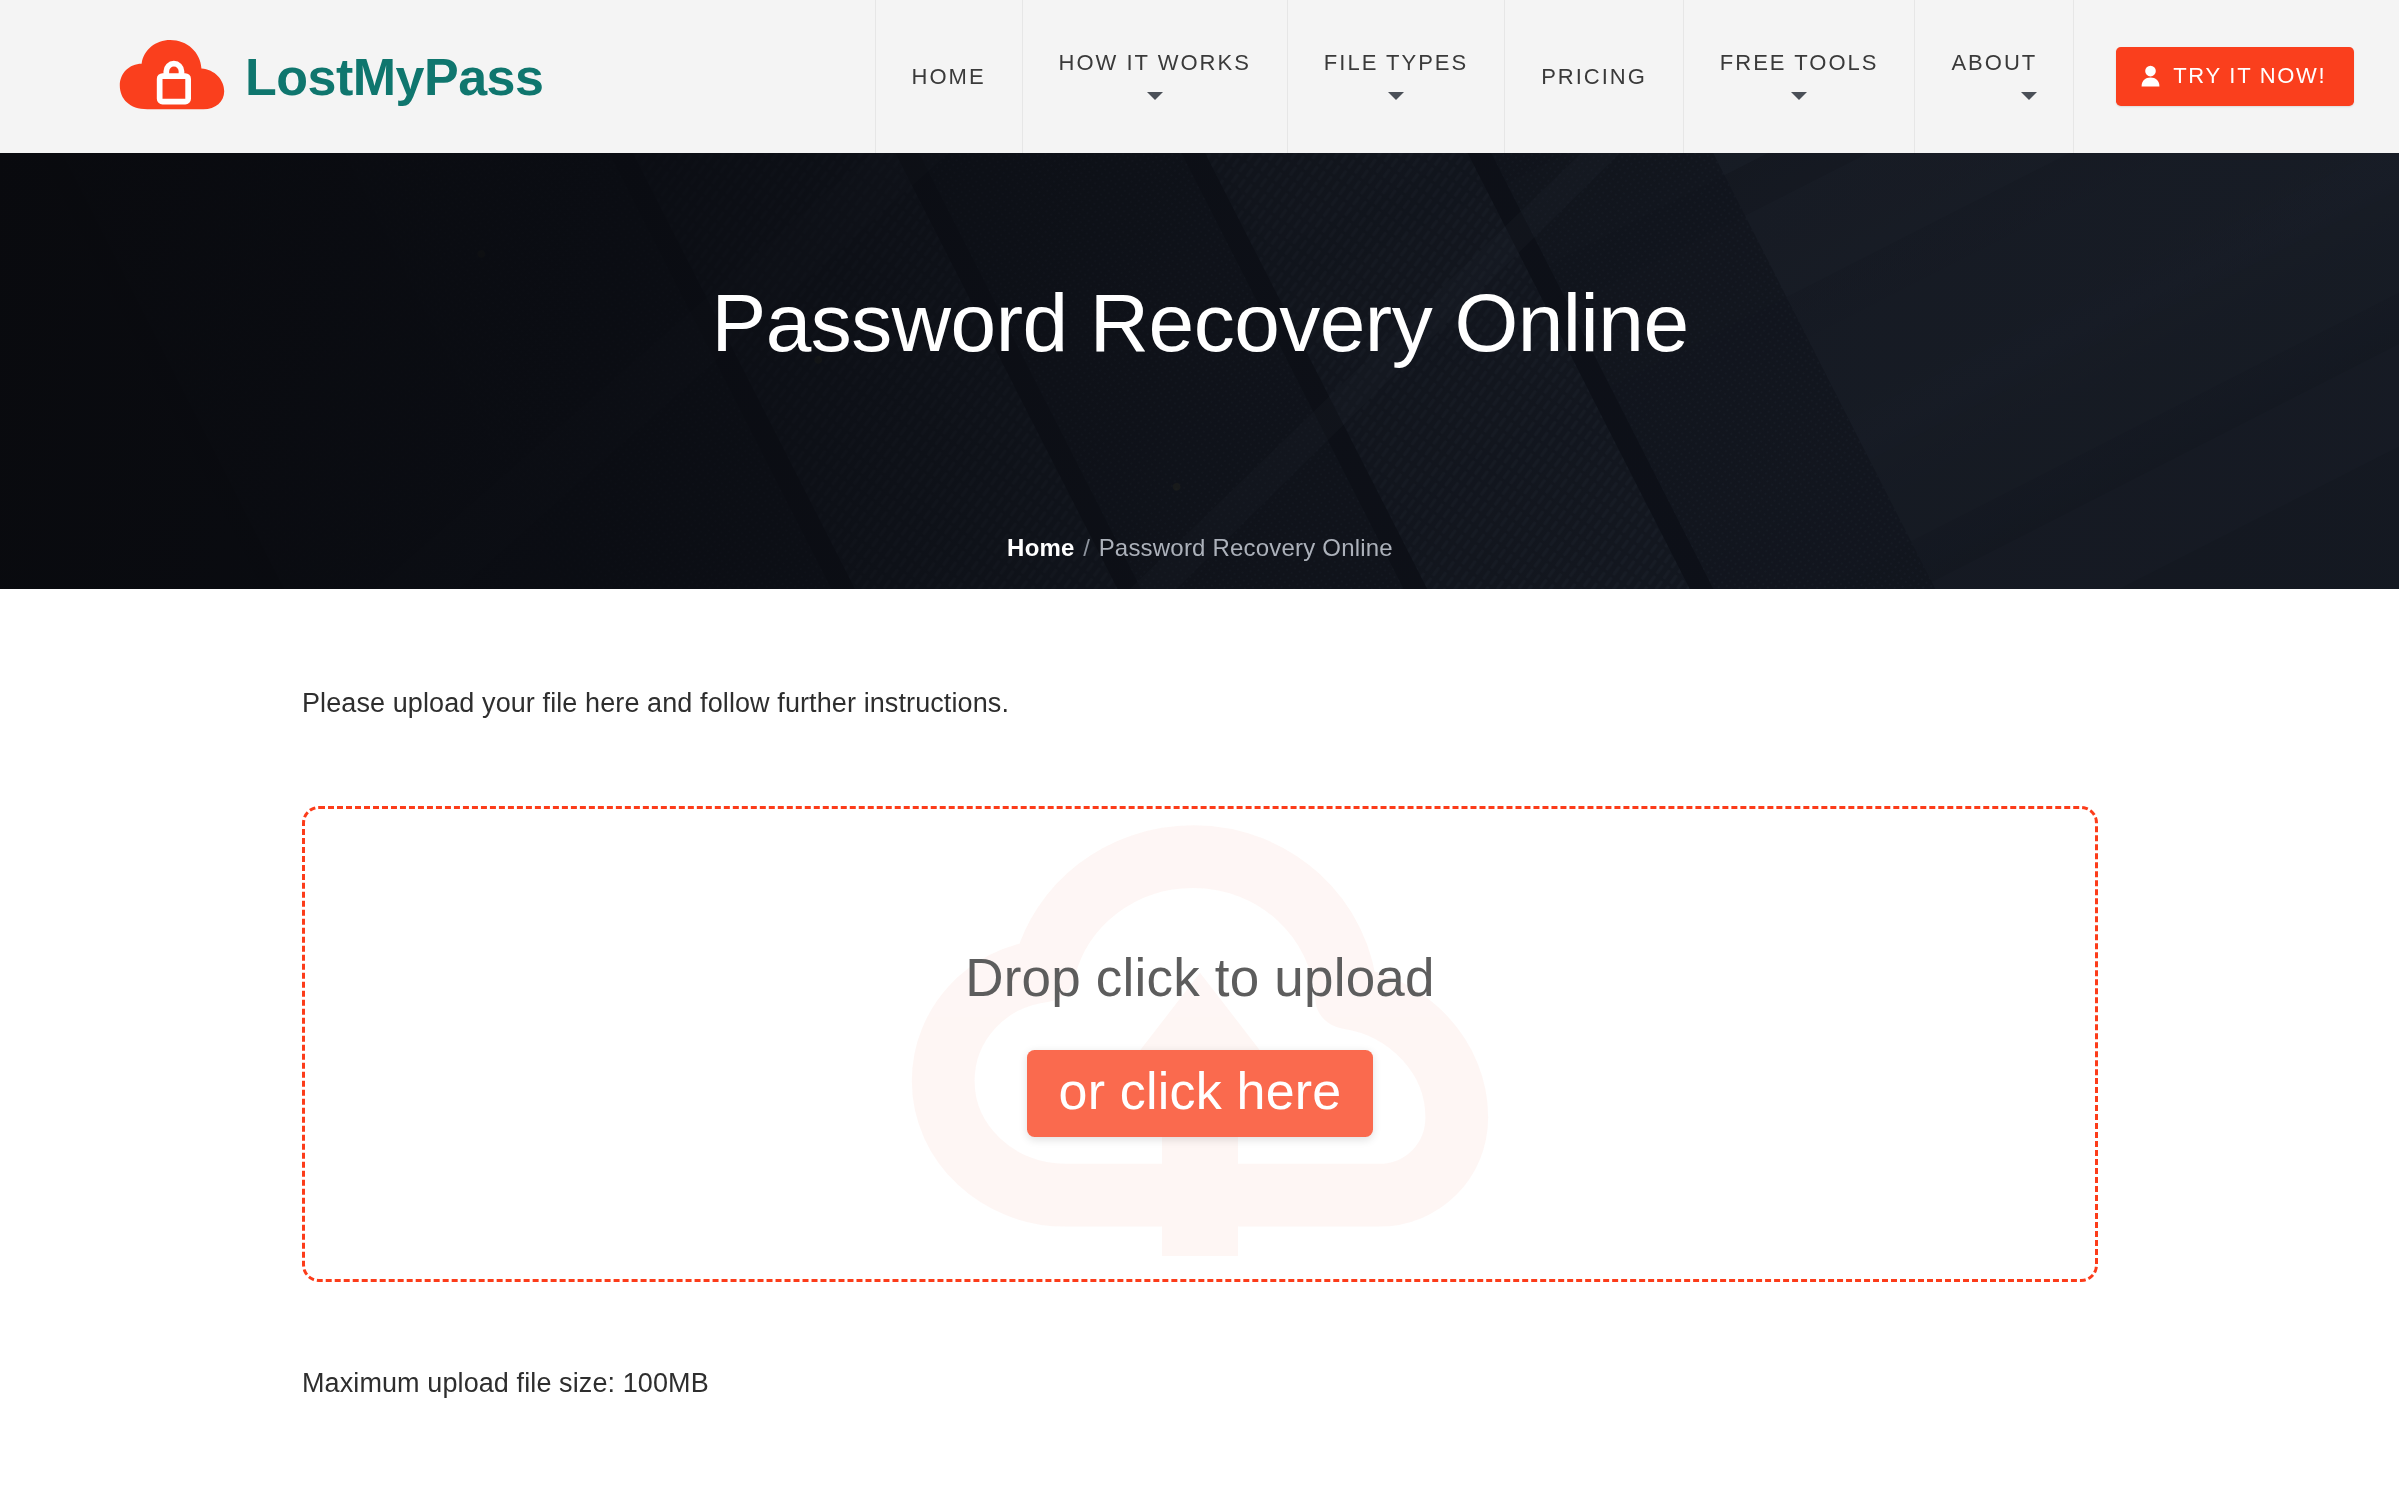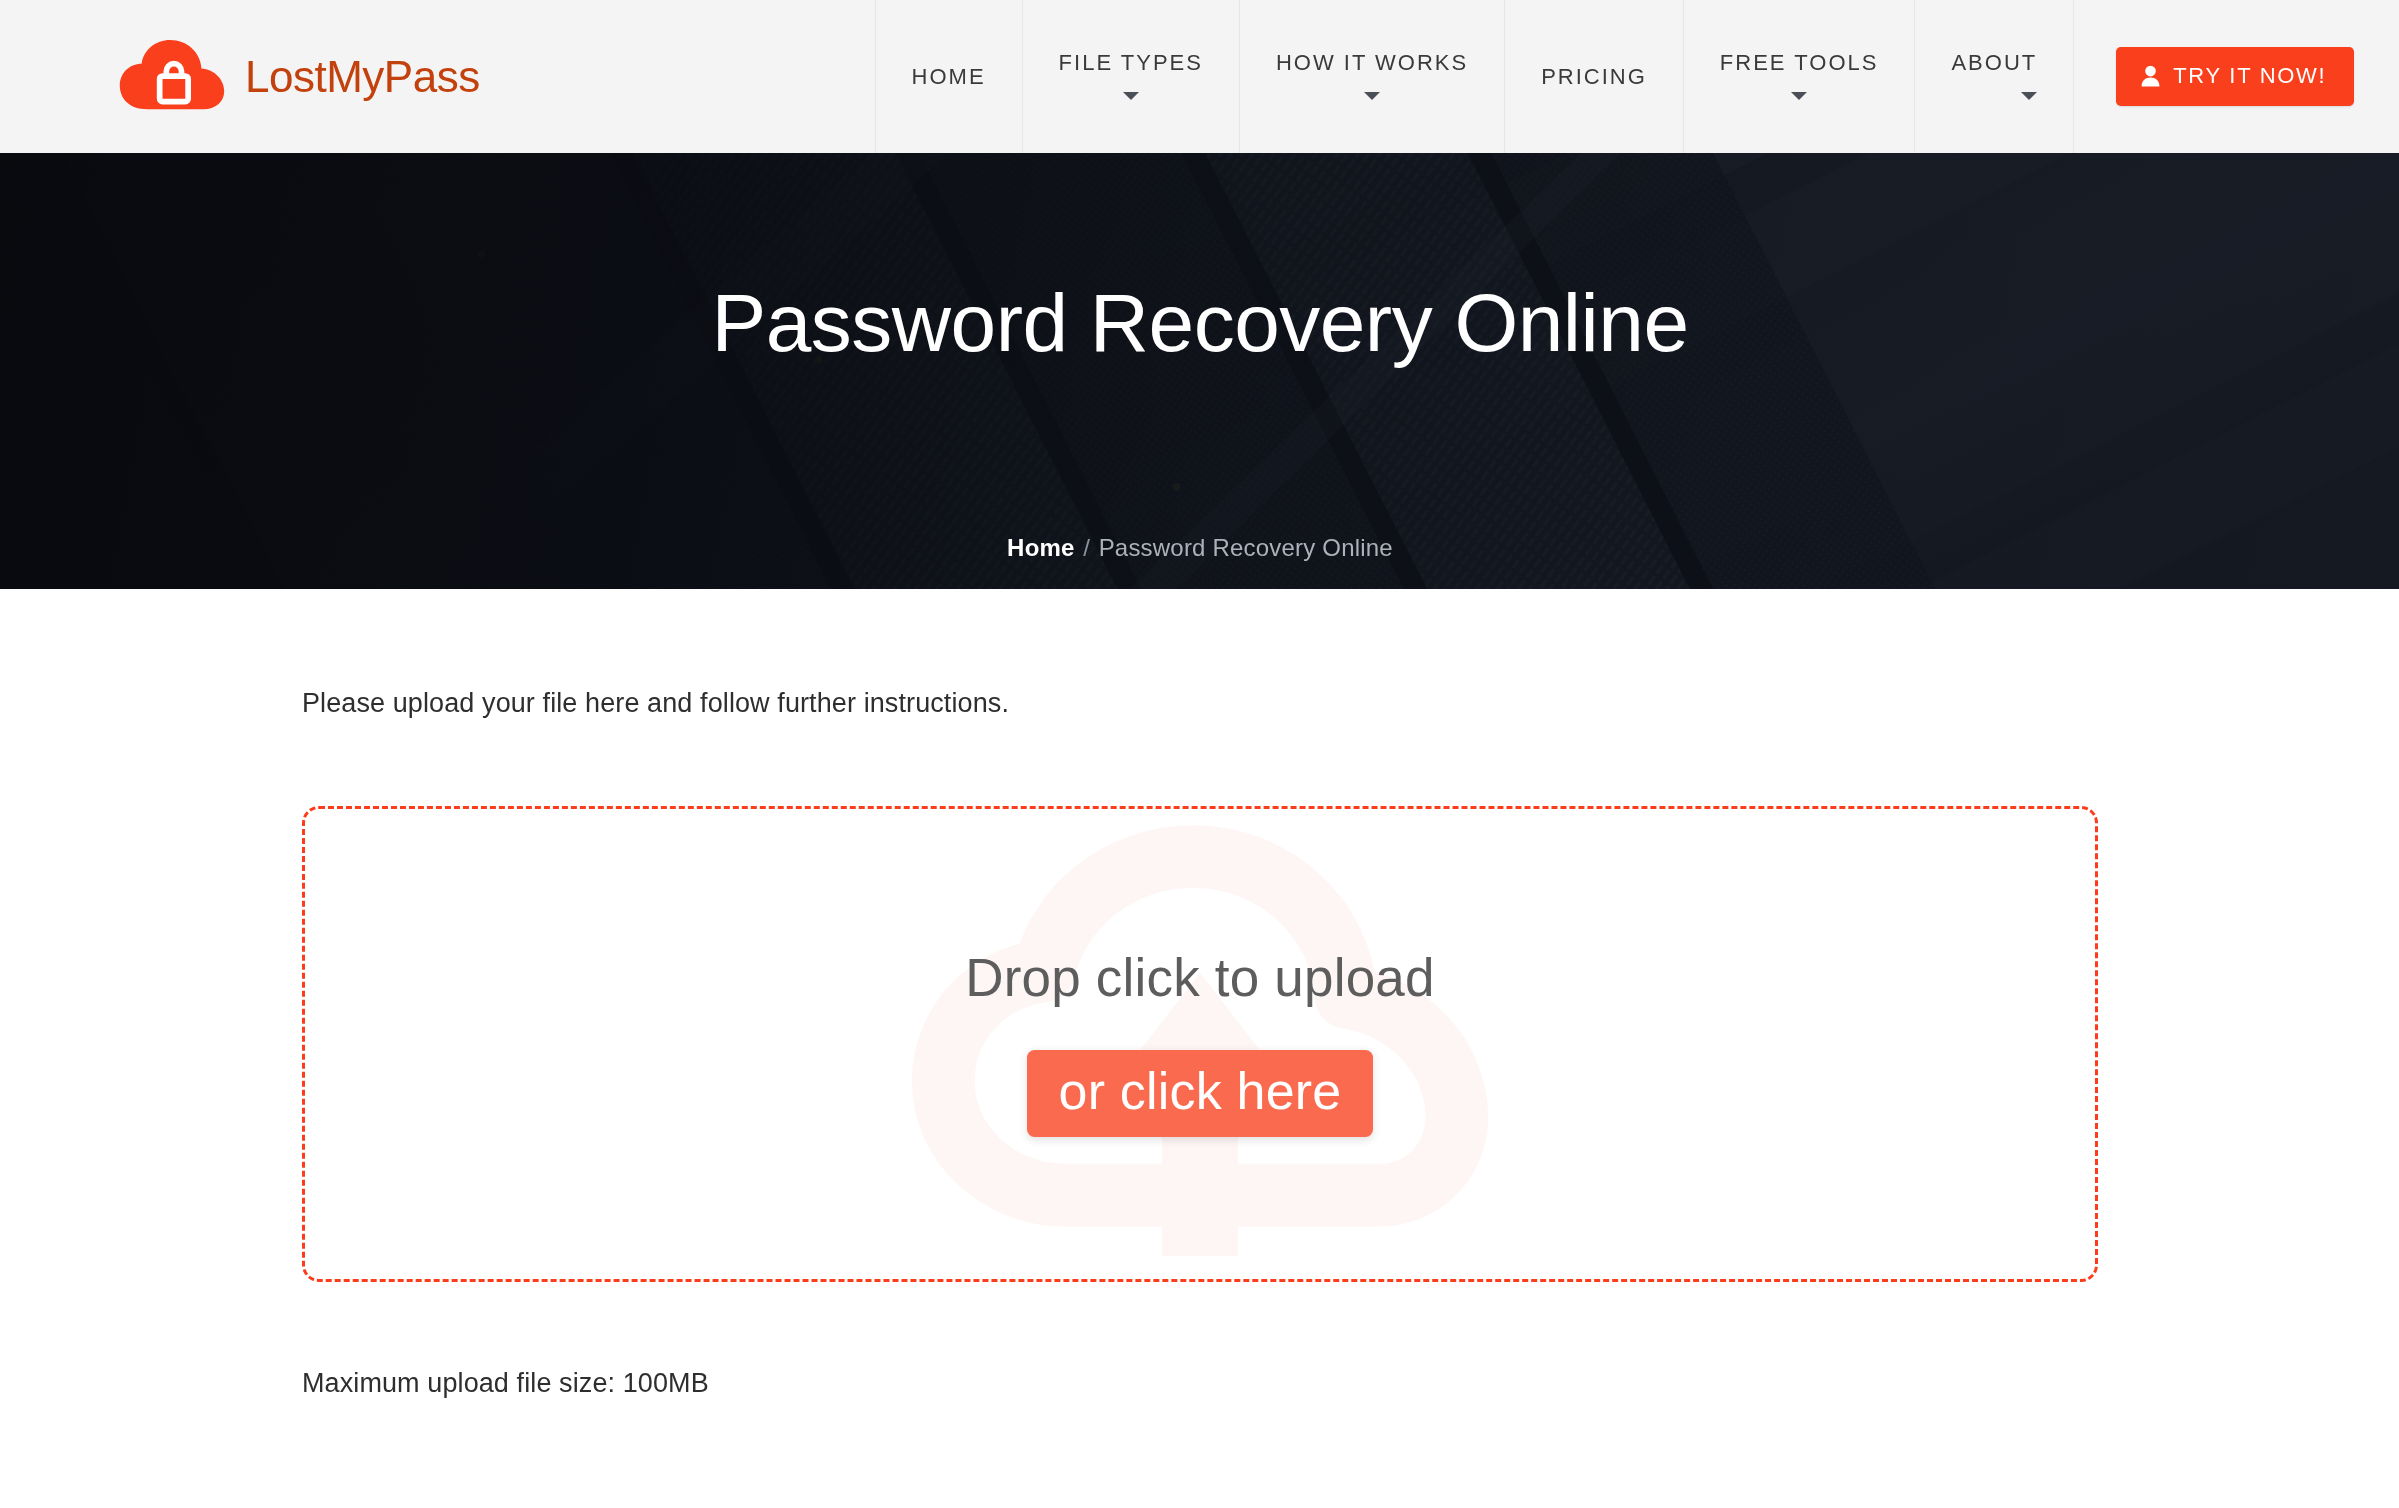--- a/index.html
+++ b/index.html
@@ -33,24 +33,24 @@
   }
 
   .brand-mark {
     width: 112px;
     height: 80px;
     flex: 0 0 auto;
     display: block;
   }
 
   .brand-name {
-    font-size: 44px;
+    font-size: 52px;
     letter-spacing: -0.5px;
-    color: #c2410c;
-    font-weight: 400;
+    color: #0f766e;
+    font-weight: 700;
     white-space: nowrap;
   }
 
   .nav {
     display: flex;
     align-items: stretch;
     margin-left: auto;
     flex: 0 0 auto;
   }
 
@@ -269,26 +269,26 @@
     <span class="brand-name">LostMyPass</span>
   </a>
 
   <nav class="nav">
 
     <a class="nav-item no-caret">
       <span class="nav-label">HOME</span>
     </a>
 
     <a class="nav-item has-caret">
+      <span class="nav-label">HOW IT WORKS</span>
+      <span class="caret"></span>
+    </a>
+
+    <a class="nav-item has-caret">
       <span class="nav-label">FILE TYPES</span>
-      <span class="caret"></span>
-    </a>
-
-    <a class="nav-item has-caret">
-      <span class="nav-label">HOW IT WORKS</span>
       <span class="caret"></span>
     </a>
 
     <a class="nav-item no-caret">
       <span class="nav-label">PRICING</span>
     </a>
 
     <a class="nav-item has-caret">
       <span class="nav-label">FREE TOOLS</span>
       <span class="caret"></span>

